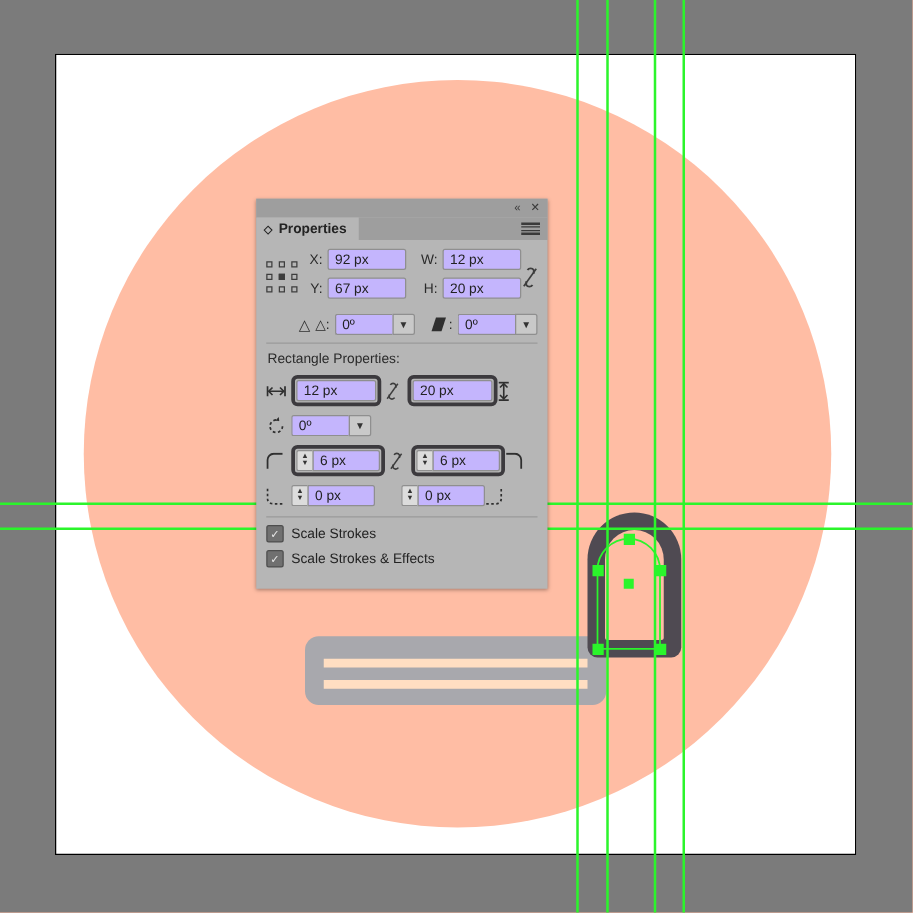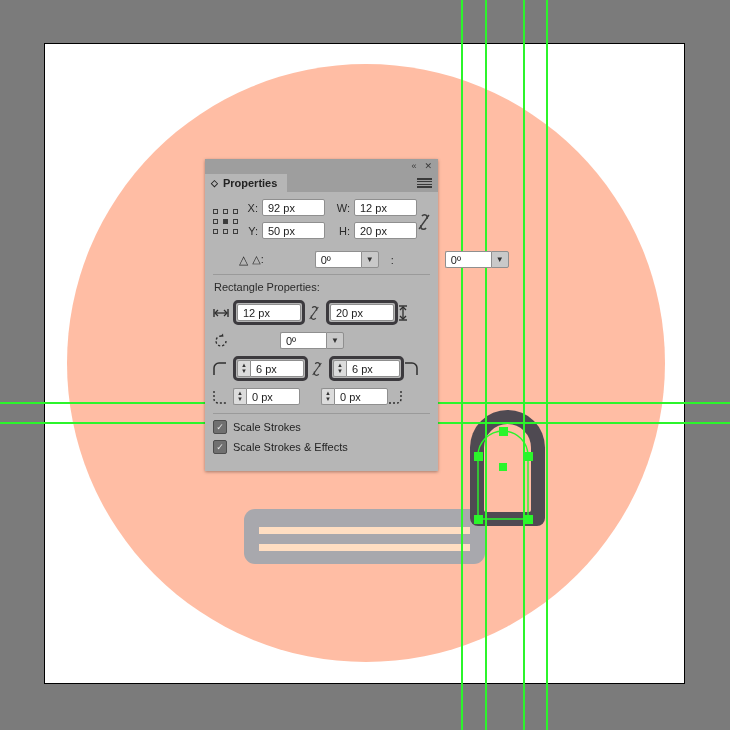--- a/index.html
+++ b/index.html
@@ -108,39 +108,39 @@
   .ref-grid span{
     position:absolute; width:5px; height:5px;
     border:1.4px solid #3d3d3d; box-sizing:border-box; background:transparent;
   }
   .ref-grid span.filled{ background:#3d3d3d; border-color:#3d3d3d; }
 
   .fields{ flex:1 1 auto; }
   .frow{ display:flex; align-items:center; margin-bottom:6px; }
   .lbl{ width:15px; text-align:right; margin-right:4px; font-size:11px; }
   .input{
-    background:#ffffff; border:1px solid #8f8f8f; border-radius:2px;
+    background:#c4b5fd; border:1px solid #8f8f8f; border-radius:2px;
     height:17px; line-height:17px; padding:0 5px; font-size:11px;
     color:#222; box-sizing:border-box; min-width:0;
   }
   .input.w-std{ width:63px; }
   .gapx{ width:10px; }
 
   .linkicon{
     width:15px; text-align:center; color:#3d3d3d; font-size:13px;
     flex:0 0 auto;
   }
 
   .sel-row{ display:flex; align-items:center; gap:4px; margin-bottom:6px; }
   .angle-ic{ font-size:12px; color:#2f2f2f; }
   .shear-ic{
     display:inline-block; width:9px; height:11px; background:#2f2f2f;
     transform:skewX(-18deg);
   }
-  .combo{ position:relative; display:flex;margin-left:47px; }
+  .combo{ position:relative; display:flex; }
   .combo .input{ border-right:none; border-radius:2px 0 0 2px; }
   .combo .arrow{
     width:18px; height:17px; background:#c9c9c9; border:1px solid #8f8f8f;
     border-radius:0 2px 2px 0; box-sizing:border-box;
     display:flex; align-items:center; justify-content:center;
     font-size:8px; color:#333; cursor:pointer;
   }
 
   hr.sep{ border:none; border-top:1px solid #9a9a9a; margin:4px 0 6px 0; }
 
@@ -252,21 +252,21 @@
         <div class="fields">
           <div class="frow">
             <span class="lbl">X:</span>
             <span class="input w-std">92 px</span>
             <span class="gapx"></span>
             <span class="lbl">W:</span>
             <span class="input w-std">12 px</span>
           </div>
           <div class="frow">
             <span class="lbl">Y:</span>
-            <span class="input w-std">50 px</span>
+            <span class="input w-std">67 px</span>
             <span class="gapx"></span>
             <span class="lbl">H:</span>
             <span class="input w-std">20 px</span>
           </div>
         </div>
 
         <div class="linkicon">
           <svg class="svgicon" width="14" height="20" viewBox="0 0 14 20">
             <path d="M5 4 a3 3 0 0 1 5 0 v3" fill="none" stroke="#3d3d3d" stroke-width="1.5"></path>
             <path d="M4 13 v3 a3 3 0 0 0 5 0" fill="none" stroke="#3d3d3d" stroke-width="1.5"></path>

